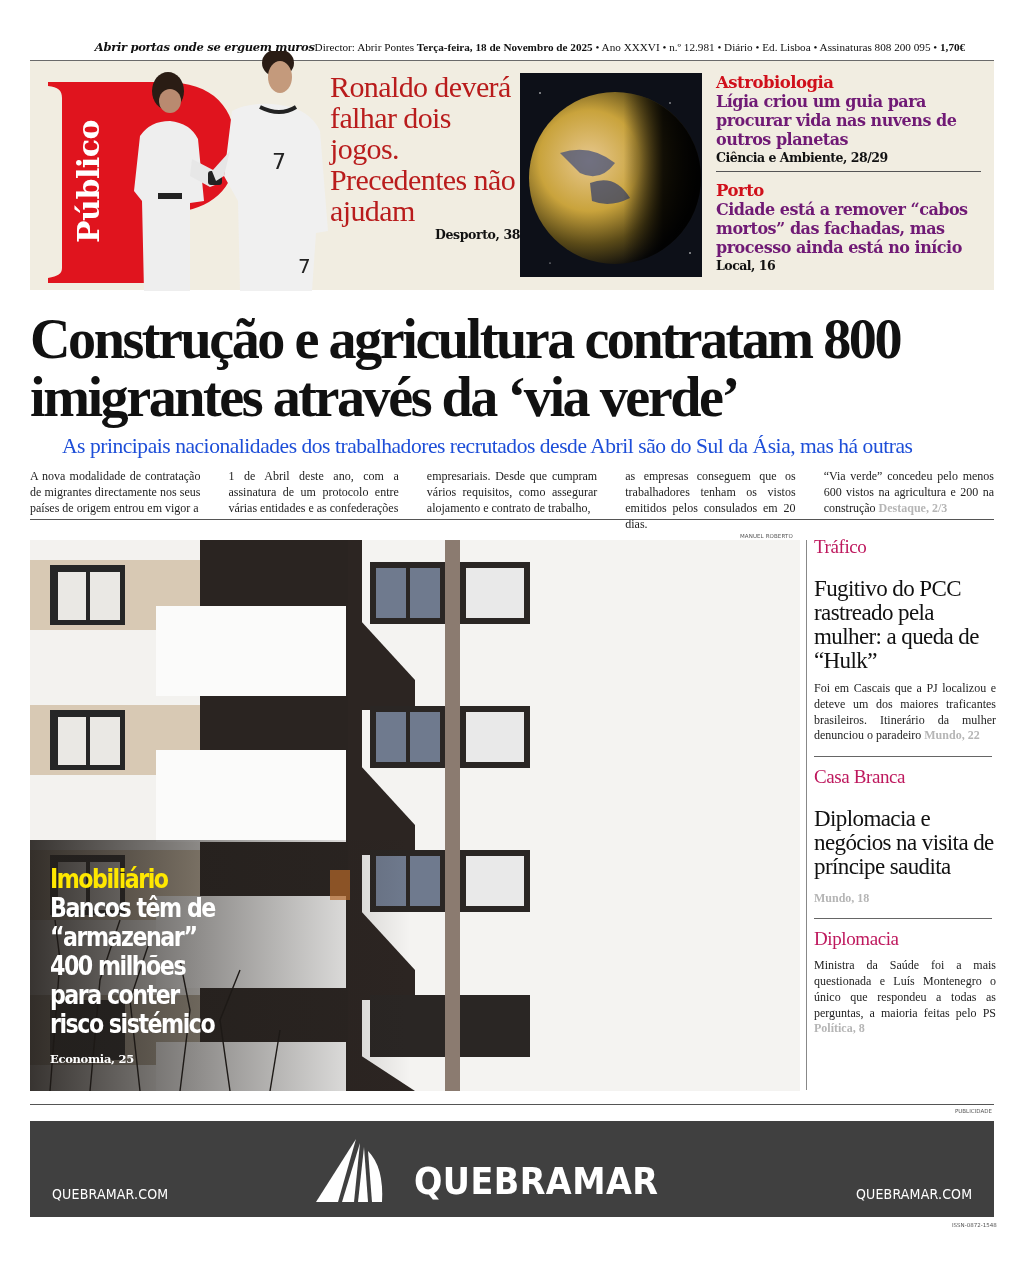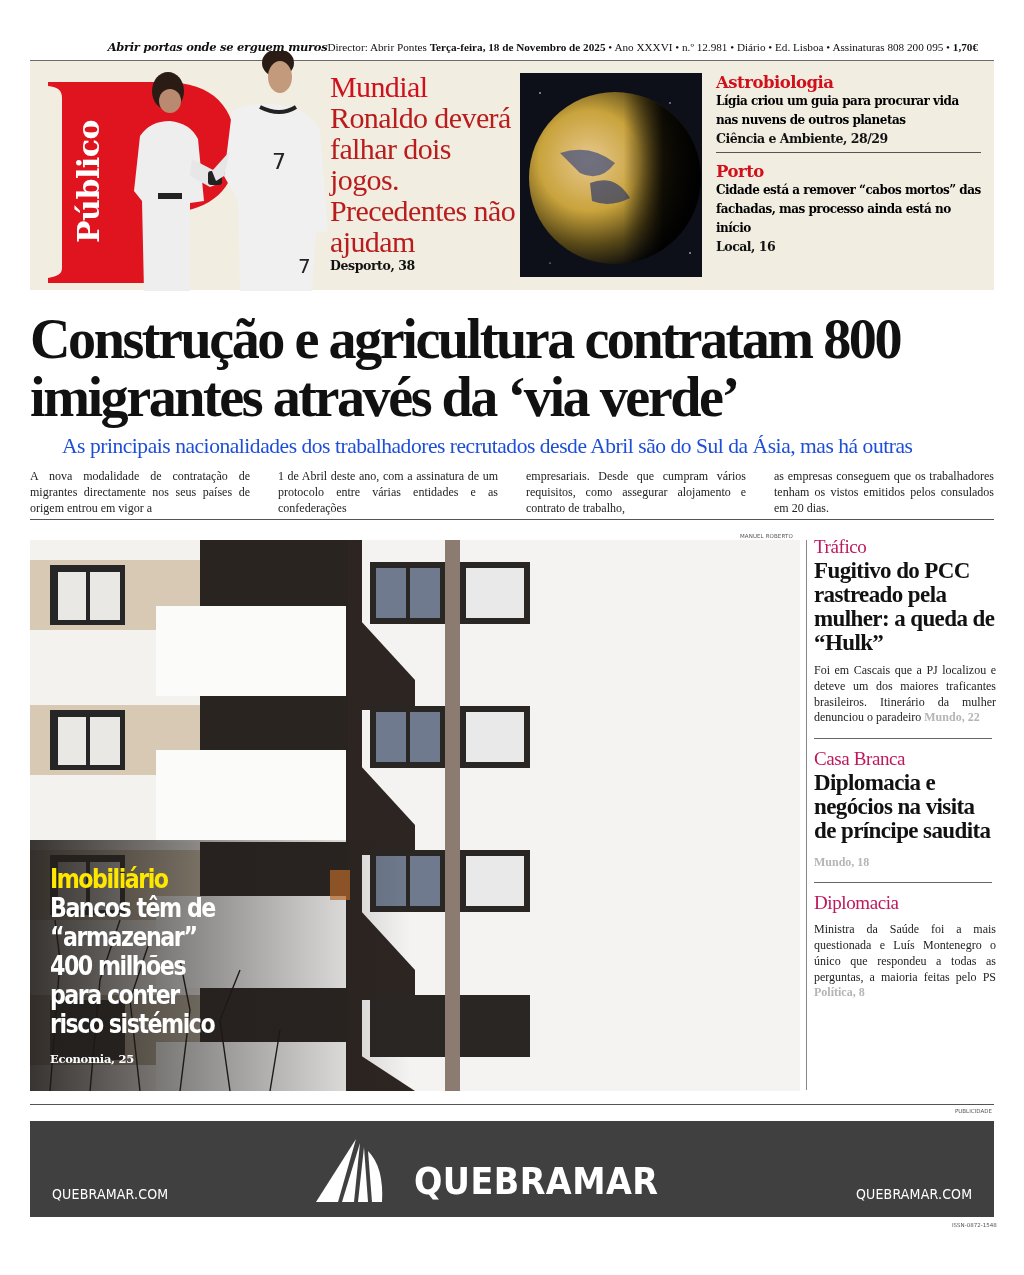--- a/index.html
+++ b/index.html
@@ -1,41 +1,41 @@
 <!DOCTYPE html>
 <html><head>
 <meta charset="utf-8">
 <style>
   * { box-sizing: border-box; margin: 0; padding: 0; }
   html, body { width: 1024px; height: 1275px; background: #ffffff; overflow: hidden; }
   body { position: relative; font-family: "DejaVu Serif", "Liberation Serif", serif; color: #111; }
 
   
-  .topline { position: absolute; left: 14px; top: 40px; width: 964px; height: 16px; display: flex; justify-content: flex-end; align-items: baseline; }
+  .topline { position: absolute; left: 48px; top: 40px; width: 964px; height: 16px; display: flex; justify-content: center; align-items: baseline; }
   .slogan { font-family: "DejaVu Serif", serif; font-style: italic; font-weight: bold; font-size: 11.5px; letter-spacing: -0.3px; }
   .masthead-info { font-family: "Liberation Serif", serif; font-size: 11.2px; white-space: nowrap; }
   .masthead-info b { font-weight: bold; }
 
   
   .band { position: absolute; left: 30px; top: 60px; width: 964px; height: 230px; background: #f1ede1; border-top: 1px solid #6a6a6a; }
   .logo-p { position: absolute; left: 14px; top: 17px; width: 192px; height: 205px; }
   .logo-word { position: absolute; left: 38px; top: 40px; width: 40px; height: 160px; display: flex; align-items: center; justify-content: center; }
   .logo-word span { display: block; transform: rotate(-90deg); white-space: nowrap; font-family: "DejaVu Serif", serif; font-weight: bold; color: #fff; font-size: 30px; letter-spacing: -0.5px; }
   .players { position: absolute; left: 90px; top: -10px; width: 210px; height: 240px; }
 
   .mundial { position: absolute; left: 300px; top: 10px; width: 190px; font-family: "Liberation Serif", serif; line-height: 31px; }
   .mundial .kicker { color: #d0101b; font-size: 30px; letter-spacing: -0.6px; }
   .mundial .head { color: #b91c1c; font-size: 30px; letter-spacing: -0.6px; }
-  .mundial .ref { font-family: "DejaVu Serif", serif; font-weight: bold; font-size: 12.5px; letter-spacing: -0.4px; line-height: 16px; color: #111; margin-top: 1px; }
+  .mundial .ref { font-family: "DejaVu Serif", serif; font-weight: bold; font-size: 12.5px; letter-spacing: -0.4px; line-height: 16px; color: #111; margin-top: 1px; text-align: right; }
 
   .planet { position: absolute; left: 490px; top: 12px; width: 182px; height: 204px; background: #0e1118; overflow: hidden; }
 
   .side-teasers { position: absolute; left: 686px; top: 12px; width: 265px; font-family: "DejaVu Serif", serif; font-weight: bold; letter-spacing: -0.5px; }
   .side-teasers .kicker { color: #d0101b; font-size: 16.5px; line-height: 19px; }
-  .side-teasers .head { color: #000000; font-size: 12px; line-height: 19px; }
+  .side-teasers .head { color: #701a75; font-size: 16px; line-height: 19px; }
   .side-teasers .ref { color: #111; font-size: 12.5px; line-height: 17px; }
   .side-teasers .sep { height: 1px; background: #555; margin: 5px 0 9px 0; }
 
   
   .lead-title { position: absolute; left: 30px; top: 310px; width: 990px; font-family: "Liberation Serif", serif; font-weight: bold; font-size: 57px; line-height: 58px; letter-spacing: -2.5px; transform: scaleX(0.985); transform-origin: left top; }
   .lead-sub { position: absolute; left: 30px; top: 434px; width: 980px; font-family: "Liberation Serif", serif; font-size: 21.5px; letter-spacing: -0.45px; color: #1d4ed8; white-space: nowrap; margin-left: 32px; }
   .lead-cols { position: absolute; left: 30px; top: 468px; width: 964px; display: flex; gap: 28px; font-family: "Liberation Serif", serif; font-size: 12px; line-height: 16px; color: #222; }
   .lead-cols p { flex: 1; text-align: justify; }
   .lead-cols .ref { color: #b5b5b5; font-weight: bold; }
   .rule1 { position: absolute; left: 30px; top: 519px; width: 964px; height: 1px; background: #555; }
@@ -46,21 +46,21 @@
 
   .imob { position: absolute; left: 50px; top: 864px; width: 220px; font-family: "DejaVu Sans", sans-serif; font-weight: bold; line-height: 29px; letter-spacing: -1.8px; transform: scaleX(0.82); transform-origin: left top; }
   .imob .kicker { color: #ffe800; font-size: 27px; }
   .imob .head { color: #fff; font-size: 27px; }
   .imob-ref { position: absolute; left: 50px; top: 1052px; font-family: "DejaVu Serif", serif; font-weight: bold; font-size: 11.5px; color: #fff; letter-spacing: -0.3px; }
 
   
   .vrule { position: absolute; left: 806px; top: 540px; width: 1px; height: 550px; background: #888; }
   .rcol { position: absolute; left: 814px; top: 536px; width: 182px; }
   .story .kicker { font-family: "Liberation Serif", serif; color: #be185d; font-size: 19px; line-height: 22px; letter-spacing: -0.4px; }
-  .story .head { font-family: "Liberation Serif", serif; font-weight: bold; font-size: 23px; line-height: 24px; letter-spacing: -0.6px; color: #111; margin-top: 1px; }
+  .story .head { font-family: "Liberation Serif", serif; font-weight: normal; font-size: 23px; line-height: 24px; letter-spacing: -0.6px; color: #111; margin-top: 19px; }
   .story .body { font-family: "Liberation Serif", serif; font-size: 12px; line-height: 15.8px; color: #222; margin-top: 8px; text-align: justify; }
   .story .ref { color: #b5b5b5; font-weight: bold; }
   .story .ref-alone { font-family: "Liberation Serif", serif; font-weight: bold; color: #b5b5b5; font-size: 12px; margin-top: 12px; }
   .story .sep { height: 1px; background: #666; margin: 12px 0 9px 0; width: 178px; }
 
   
   .rule2 { position: absolute; left: 30px; top: 1104px; width: 964px; height: 1px; background: #555; }
   .pub-label { position: absolute; left: 955px; top: 1108px; font-family: "DejaVu Sans", sans-serif; font-size: 5.5px; color: #555; }
   .ad { position: absolute; left: 30px; top: 1121px; width: 964px; height: 96px; background: #404040; color: #fff; font-family: "DejaVu Sans", sans-serif; }
   .ad-url-l { position: absolute; left: 22px; top: 65px; font-size: 14px; letter-spacing: 0.2px; transform: scaleX(0.9); transform-origin: left top; }
@@ -97,21 +97,20 @@
     <ellipse cx="158" cy="12" rx="16" ry="14" fill="#2a1c14"></ellipse>
     <ellipse cx="160" cy="26" rx="12" ry="16" fill="#c49a7c"></ellipse>
     <path d="M112 60 Q130 50 160 54 Q190 58 200 80 L208 180 L196 182 L192 240 L120 240 L118 150 L104 125 Z" fill="#f0f0f0"></path>
     <path d="M140 56 Q160 66 176 56" fill="none" stroke="#222" stroke-width="4"></path>
     <text x="152" y="118" font-family="DejaVu Sans, sans-serif" font-size="22" fill="#222">7</text>
     <text x="178" y="222" font-family="DejaVu Sans, sans-serif" font-size="20" fill="#222">7</text>
     <path d="M104 125 L96 130 L92 120 L110 100 Z" fill="#e6e6e6"></path>
   </svg>
 
   <div class="mundial">
-    <div class="kicker">Mundial</div>
     <div class="head">Ronaldo deverá falhar dois jogos. Precedentes não ajudam</div>
     <div class="ref">Desporto, 38</div>
   </div>
 
   <svg class="planet" viewBox="0 0 182 204">
     <defs>
       <radialGradient id="pl" cx="35%" cy="40%" r="65%">
         <stop offset="0%" stop-color="#e7c88f"></stop>
         <stop offset="45%" stop-color="#c9a33c"></stop>
         <stop offset="75%" stop-color="#5a4a18"></stop>
@@ -150,20 +149,21 @@
   </div>
 </div>
 
 <h1 class="lead-title">Construção e agricultura contratam 800 imigrantes através da ‘via verde’</h1>
 <div class="lead-sub">As principais nacionalidades dos trabalhadores recrutados desde Abril são do Sul da Ásia, mas há outras</div>
 <div class="lead-cols">
   <p>A nova modalidade de contratação de migrantes directamente nos seus países de origem entrou em vigor a</p>
   <p>1 de Abril deste ano, com a assinatura de um protocolo entre várias entidades e as confederações</p>
   <p>empresariais. Desde que cumpram vários requisitos, como assegurar alojamento e contrato de trabalho,</p>
   <p>as empresas conseguem que os trabalhadores tenham os vistos emitidos pelos consulados em 20 dias.</p>
+  <p><span>“Via verde” concedeu pelo menos 600 vistos na agricultura e 200 na construção </span><span class="ref">Destaque, 2/3</span></p>
 </div>
 <div class="rule1"></div>
 
 <div class="credit">MANUEL ROBERTO</div>
 <svg class="photo" viewBox="0 0 770 551" preserveAspectRatio="none">
   <rect width="770" height="551" fill="#f3f2ef"></rect>
 
   <rect x="0" y="20" width="170" height="70" fill="#d8c9b4"></rect>
   <rect x="0" y="165" width="170" height="70" fill="#d8c9b4"></rect>
   <rect x="0" y="310" width="170" height="70" fill="#cdbfa9"></rect>

